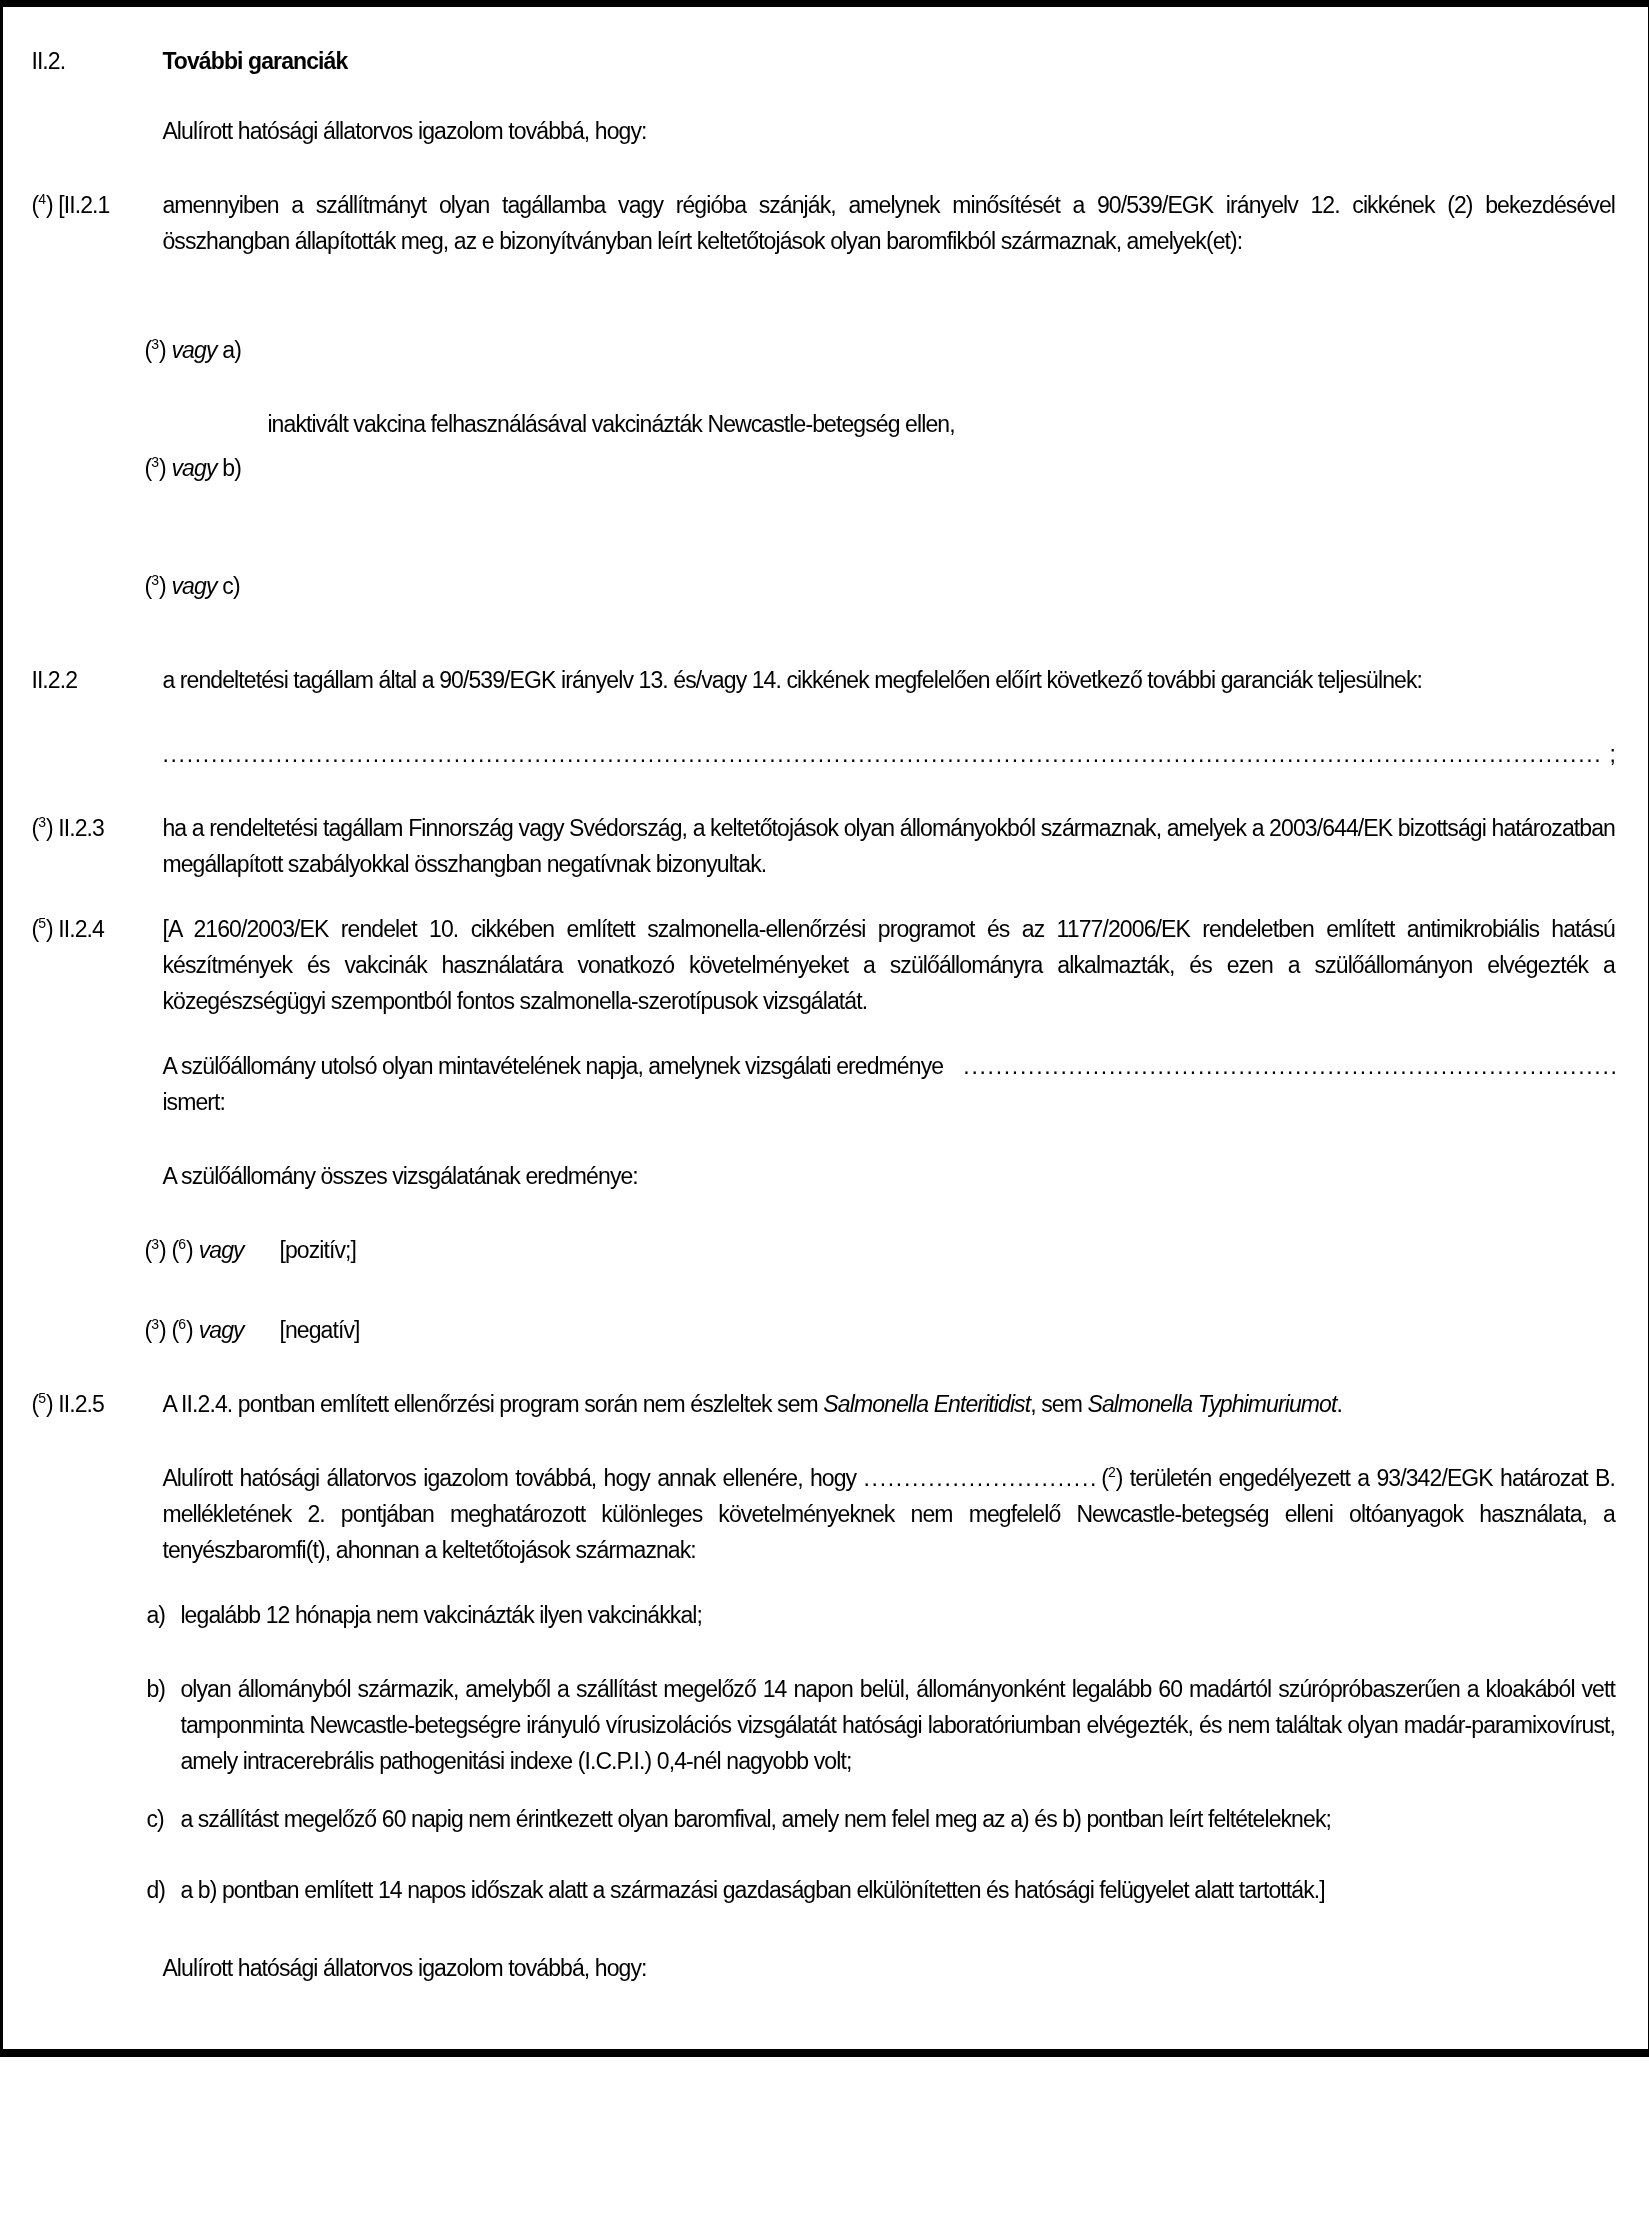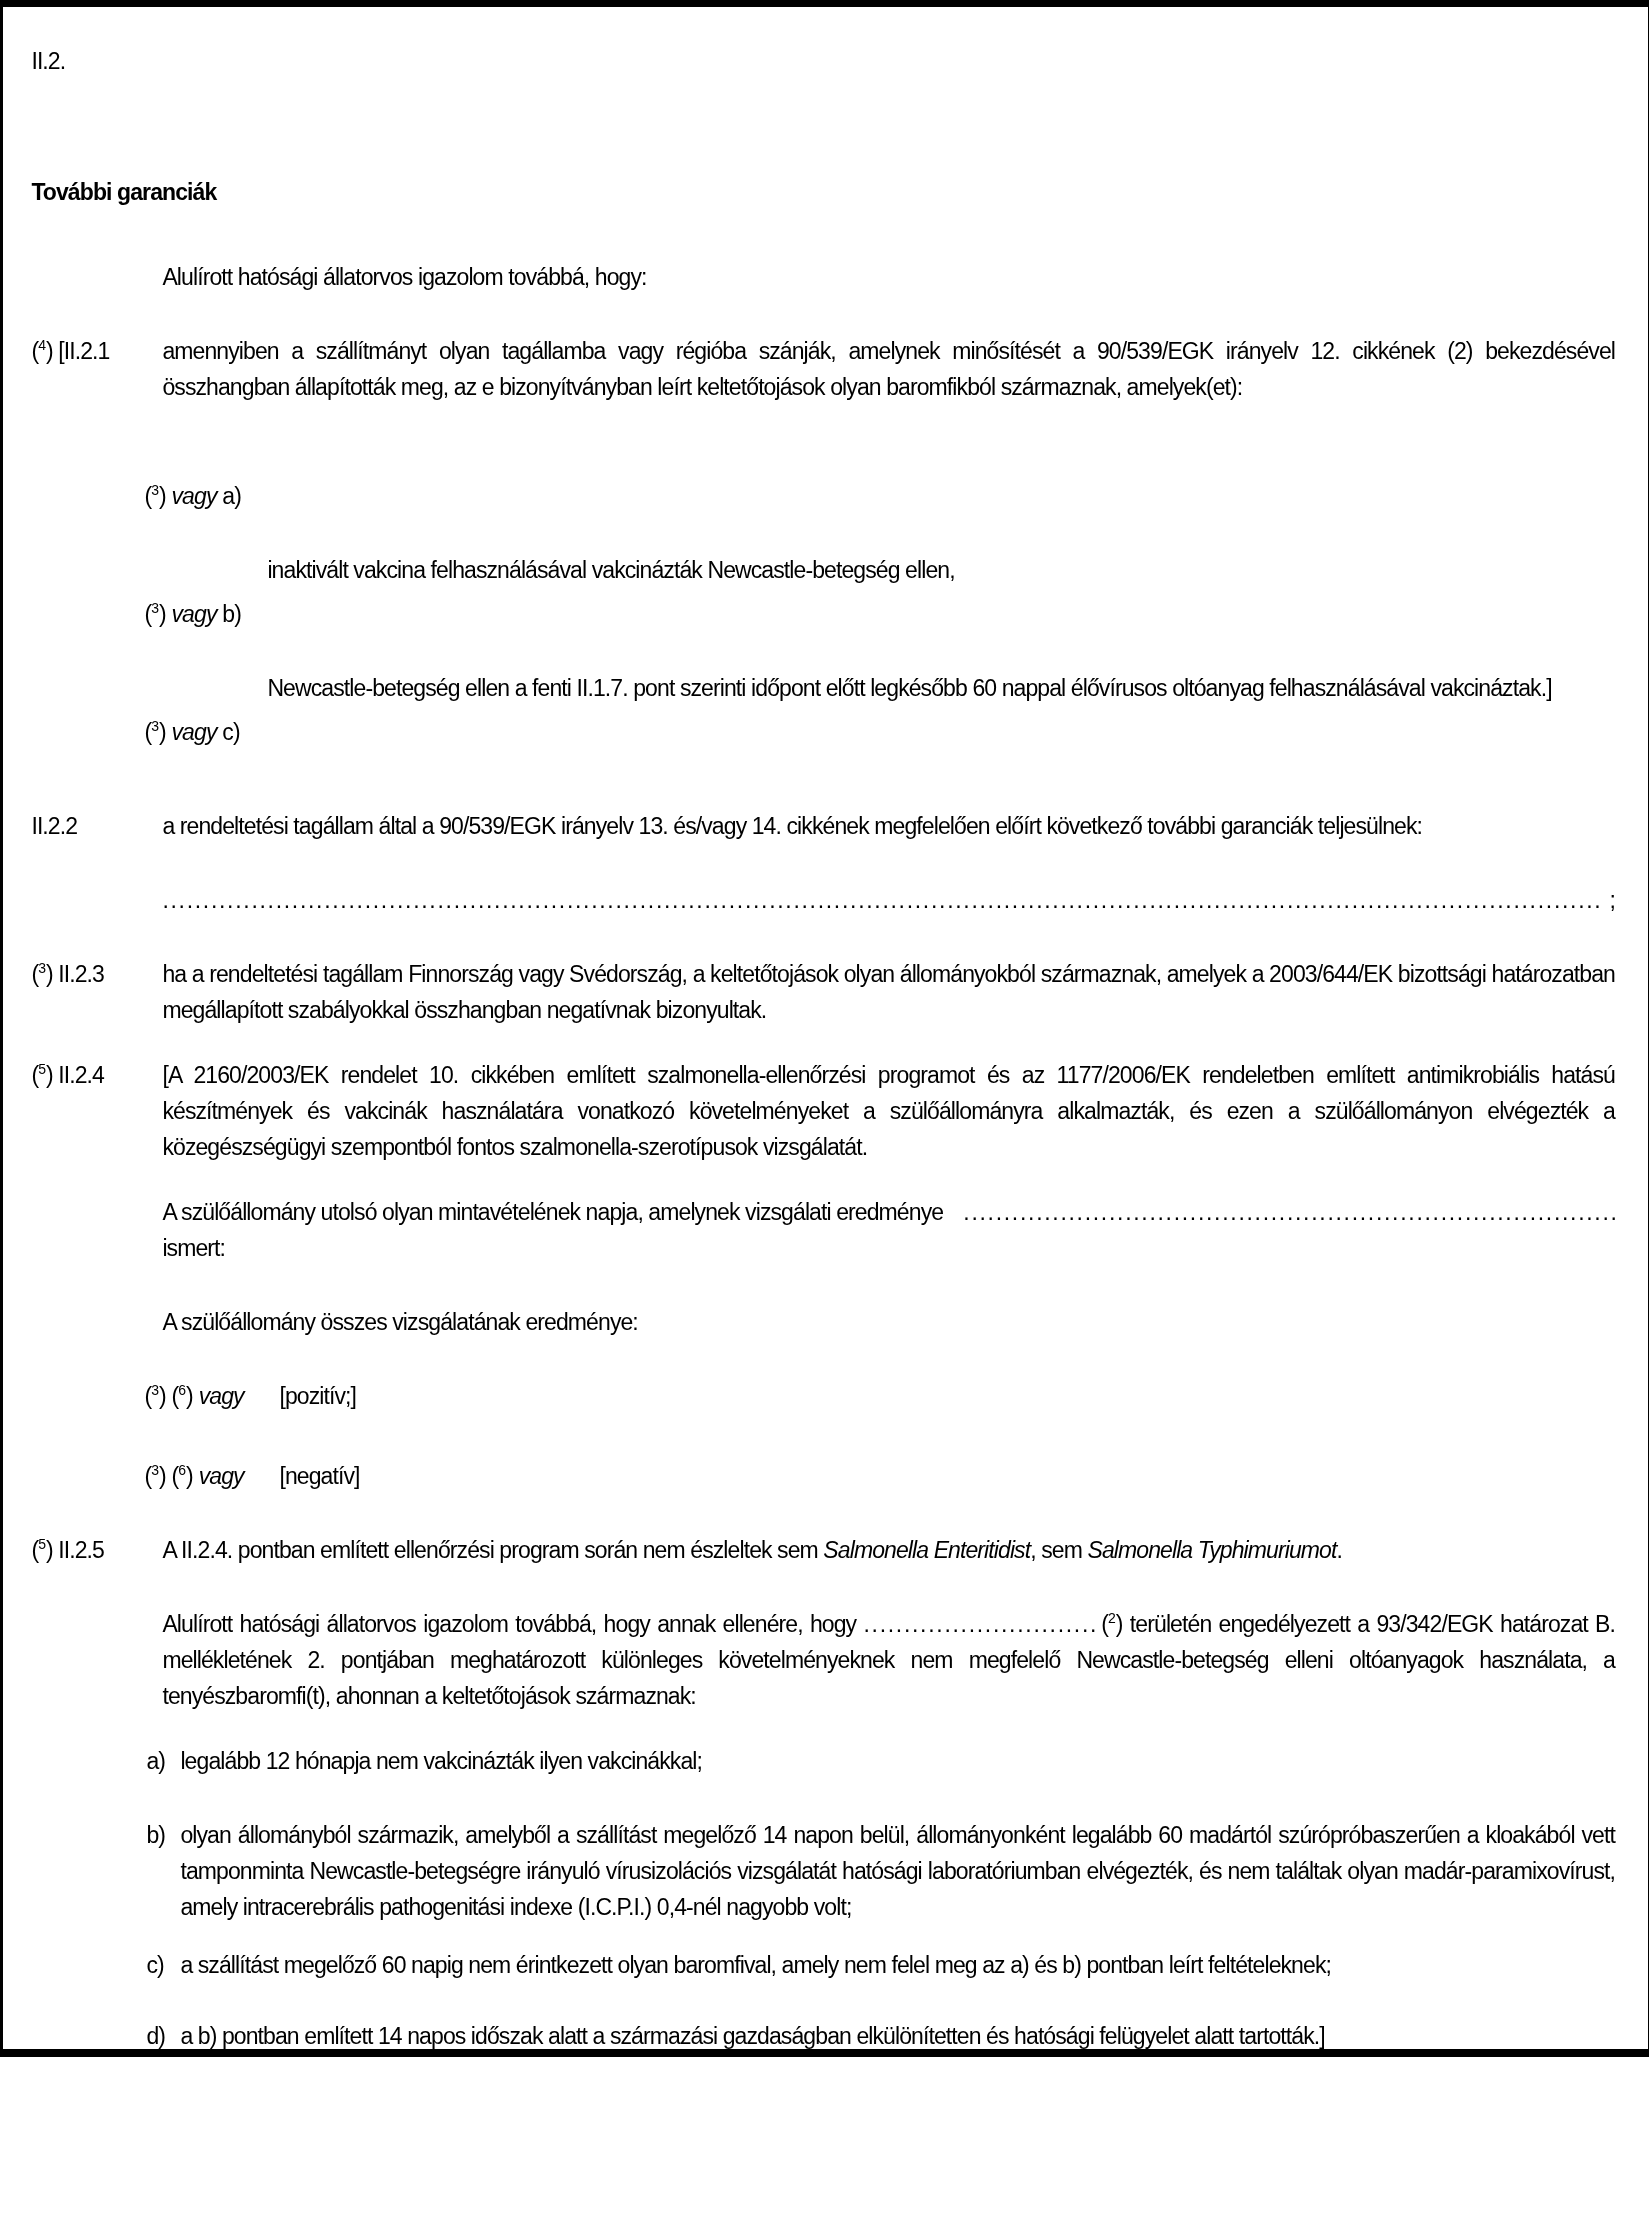--- a/index.html
+++ b/index.html
@@ -49,21 +49,21 @@
     letter-spacing: 1.7px; vertical-align: bottom;
     margin-right: 5.8px;
   }
   .semi { margin-left: 8.1px; }
   .mb38 { margin-bottom: 22px; }
   .mb50 { margin-bottom: 29px; }
   .mb60 { margin-bottom: 35px; }
   .mb66 { margin-bottom: 38px; }
   .mb72 { margin-bottom: 42px; }
   .mb75 { margin-bottom: 44px; }
-  .mb85 { margin-bottom: 49px; flex-direction: column; }
+  .mb85 { margin-bottom: 34px; }
   .mb100 { margin-bottom: 58px; }
 </style>
 </head>
 <body>
 
 <div class="page">
   <div class="sheet">
 
     <div class="row mb85">
       <span class="num">II.2.</span>
@@ -84,21 +84,20 @@
       <span class="num-opt"><span>(</span><span class="sup">3</span><span>)</span><span class="em gap-l">vagy</span><span class="gap-l">a)</span></span>
     </div>
 
     <div class="row indent-opt mb66">
       <span class="num-opt"><span>(</span><span class="sup">3</span><span>)</span><span class="em gap-l">vagy</span><span class="gap-l">b)</span></span>
       <span class="bodytxt left">inaktivált vakcina felhasználásával vakcinázták Newcastle-betegség ellen,</span>
     </div>
 
     <div class="row indent-opt mb100">
       <span class="num-opt"><span>(</span><span class="sup">3</span><span>)</span><span class="em gap-l">vagy</span><span class="gap-l">c)</span></span>
-      <span class="bodytxt">Newcastle-betegség ellen a fenti II.1.7. pont szerinti időpont előtt legkésőbb 60 nappal élővírusos oltóanyag felhasználásával vakcináztak.]</span>
     </div>
 
     <div class="row mb66">
       <span class="num">II.2.2</span>
       <span class="bodytxt">a rendeltetési tagállam által a 90/539/EGK irányelv 13. és/vagy 14. cikkének megfelelően előírt következő további garanciák teljesülnek:</span>
     </div>
 
     <div class="row mb66">
       <span class="num"></span>
       <span class="bodytxt left row">

